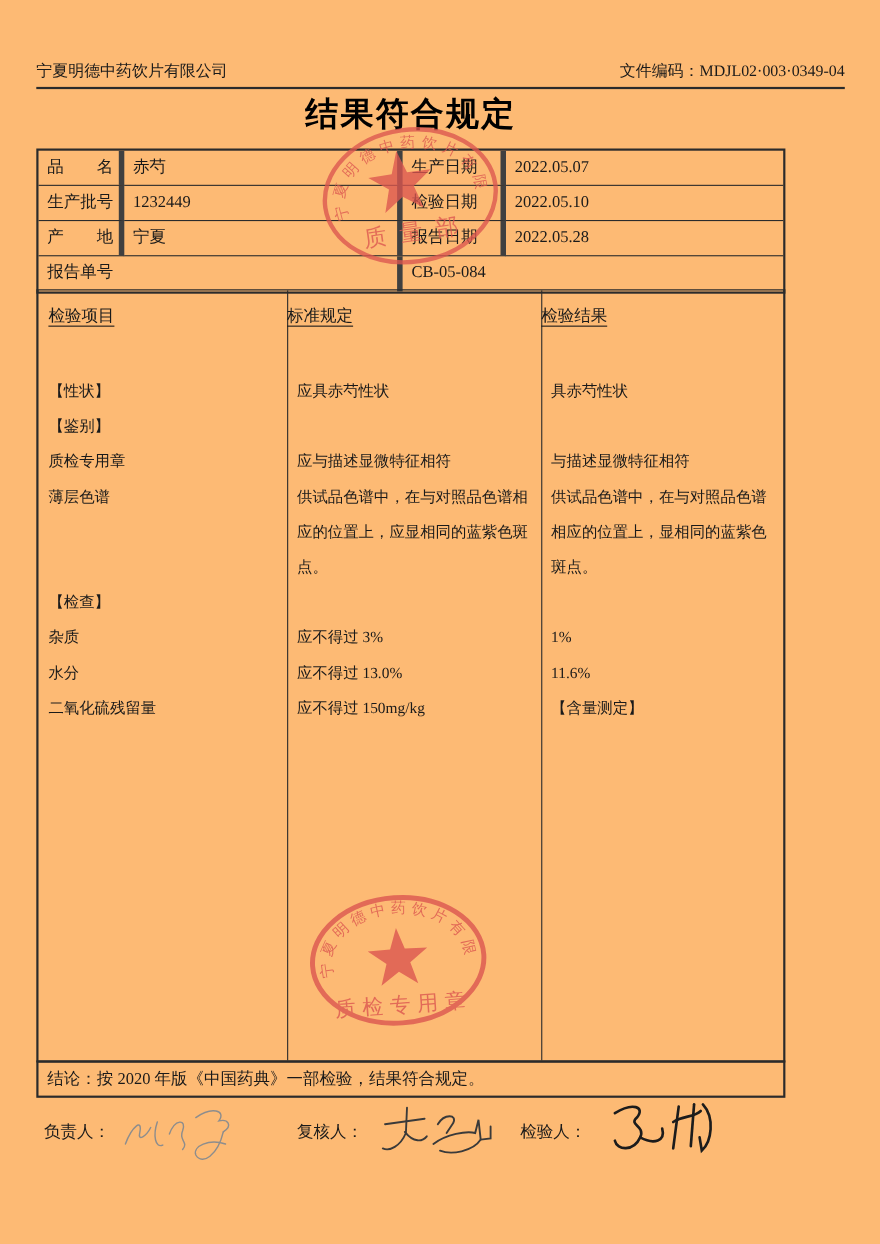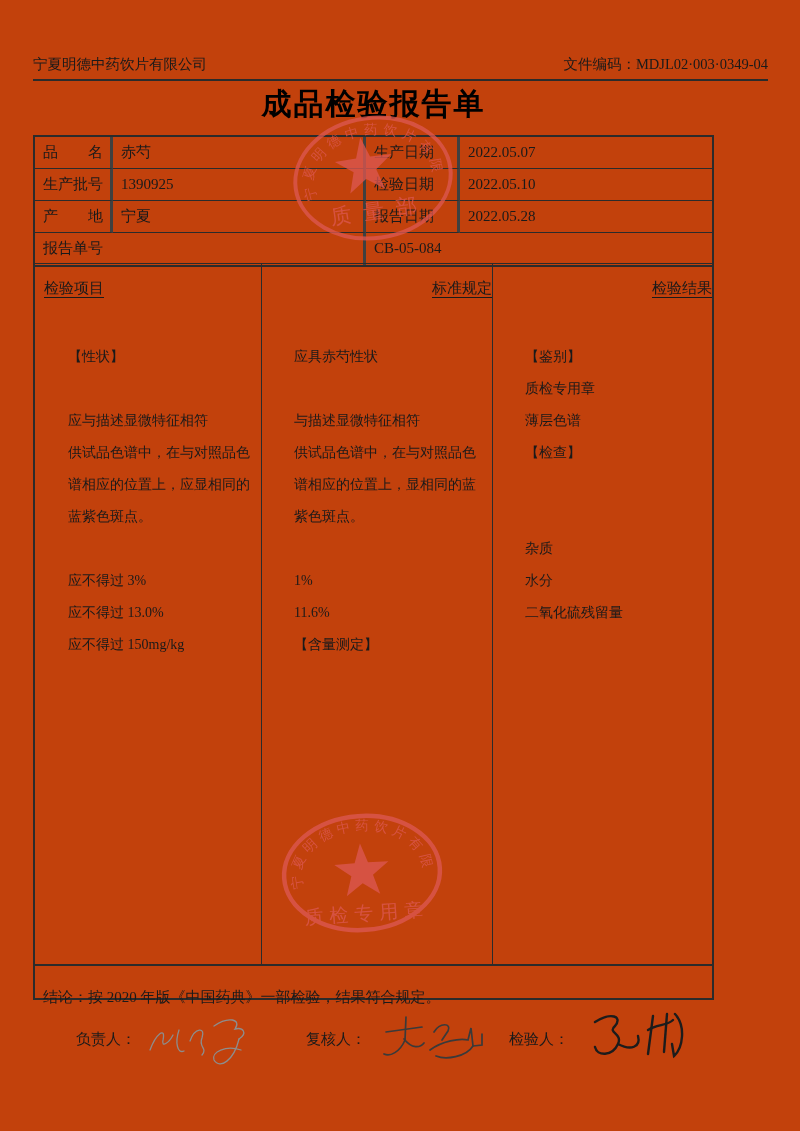--- a/index.html
+++ b/index.html
@@ -1,17 +1,17 @@
 <!DOCTYPE html>
 <html><head>
 <meta charset="utf-8">
 <style>
   html,body{margin:0;padding:0;background:#ffffff;}
   .page{
-    position:relative;width:800px;height:1131px;background:#c2410c;overflow:hidden;
+    position:relative;width:800px;height:1131px;background:#fdba74;overflow:hidden;
     font-family:"Liberation Serif","DejaVu Serif",serif;color:#1a1a1a;
   }
   
   .hdr{
     position:absolute;left:33px;top:55px;width:735px;
     display:flex;justify-content:space-between;align-items:flex-end;
     padding-bottom:5px;border-bottom:2px solid #2b2b2b;
     font-size:14.5px;
   }
   .title{
@@ -19,74 +19,74 @@
     font-size:30px;font-weight:bold;letter-spacing:2px;color:#000;
   }
   
   .info{
     position:absolute;left:33px;top:135px;width:681px;box-sizing:border-box;
     border:2px solid #2b2b2b;display:grid;
     grid-template-columns:78px 253px 94px 1fr;grid-auto-rows:32px;
     font-size:15px;
   }
   .tc{box-sizing:border-box;line-height:31px;padding:0 8px;white-space:nowrap;overflow:hidden;}
-  .br{border-right:3px solid #404040;}
+  .br{border-right:5px solid #404040;}
   .bb{border-bottom:1px solid #2b2b2b;}
   .sp2a{grid-column:1 / 3;}
   .sp2b{grid-column:3 / 5;}
   
   .insp{
     position:absolute;left:33px;top:263px;width:681px;height:703px;box-sizing:border-box;
     border:2px solid #2b2b2b;border-top-width:1px;
   }
   .vd{position:absolute;top:0;bottom:0;width:1px;background:#2b2b2b;}
   .vd1{left:226px;} .vd2{left:457px;}
   .igrid{
     position:absolute;left:0;top:0;right:0;
     display:grid;grid-template-columns:226px 231px 1fr;
     font-size:14px;
   }
   .ih{box-sizing:border-box;height:77px;padding-top:14px;line-height:20px;font-size:15px;}
   .ih span{text-decoration:underline;text-underline-offset:4px;}
-  .ih.c{text-align:right;}
+  .ih.c{text-align:left;}
   .ih.l{padding-left:9px;}
-  .ic{box-sizing:border-box;min-height:32px;line-height:32px;padding:0 7px 0 9px;margin-left:24px;}
+  .ic{box-sizing:border-box;min-height:32px;line-height:32px;padding:0 7px 0 9px;}
   
   .concl{
     position:absolute;left:33px;top:964px;width:681px;height:34px;box-sizing:border-box;
-    border:2px solid #2b2b2b;line-height:30px;padding:16px 8px;font-size:15px;white-space:nowrap;
+    border:2px solid #2b2b2b;line-height:30px;padding:0 8px;font-size:15px;white-space:nowrap;
   }
   
   .sigrow{position:absolute;left:33px;top:998px;width:735px;height:70px;}
-  .sigblock{position:absolute;top:18px;height:70px;margin-left:36px;}
+  .sigblock{position:absolute;top:8px;height:70px;}
   .siglabel{position:absolute;top:14px;left:0;font-size:15px;white-space:nowrap;}
   .sigsvg{position:absolute;top:0;}
   
   .stamp{position:absolute;pointer-events:none;}
 </style>
 </head>
 <body>
 
 <div class="page">
 
   <div class="hdr">
     <span>宁夏明德中药饮片有限公司</span>
     <span>文件编码：MDJL02·003·0349-04</span>
   </div>
 
-  <div class="title">成品检验报告单</div>
+  <div class="title">结果符合规定</div>
 
   <div class="info">
     <div class="tc br bb">品　　名</div>
     <div class="tc br bb">赤芍</div>
     <div class="tc br bb">生产日期</div>
     <div class="tc bb">2022.05.07</div>
 
     <div class="tc br bb">生产批号</div>
-    <div class="tc br bb">1390925</div>
+    <div class="tc br bb">1232449</div>
     <div class="tc br bb">检验日期</div>
     <div class="tc bb">2022.05.10</div>
 
     <div class="tc br bb">产　　地</div>
     <div class="tc br bb">宁夏</div>
     <div class="tc br bb">报告日期</div>
     <div class="tc bb">2022.05.28</div>
 
     <div class="tc br sp2a">报告单号</div>
     <div class="tc sp2b">CB-05-084</div>
@@ -95,20 +95,21 @@
   <div class="insp">
     <div class="vd vd1"></div>
     <div class="vd vd2"></div>
     <div class="igrid">
       <div class="ih l"><span>检验项目</span></div>
       <div class="ih c"><span>标准规定</span></div>
       <div class="ih c"><span>检验结果</span></div>
 
       <div class="ic">【性状】</div>
       <div class="ic">应具赤芍性状</div>
+      <div class="ic">具赤芍性状</div>
 
       <div class="ic">【鉴别】</div>
       <div class="ic"></div>
       <div class="ic"></div>
 
       <div class="ic">质检专用章</div>
       <div class="ic">应与描述显微特征相符</div>
       <div class="ic">与描述显微特征相符</div>
 
       <div class="ic">薄层色谱</div>

